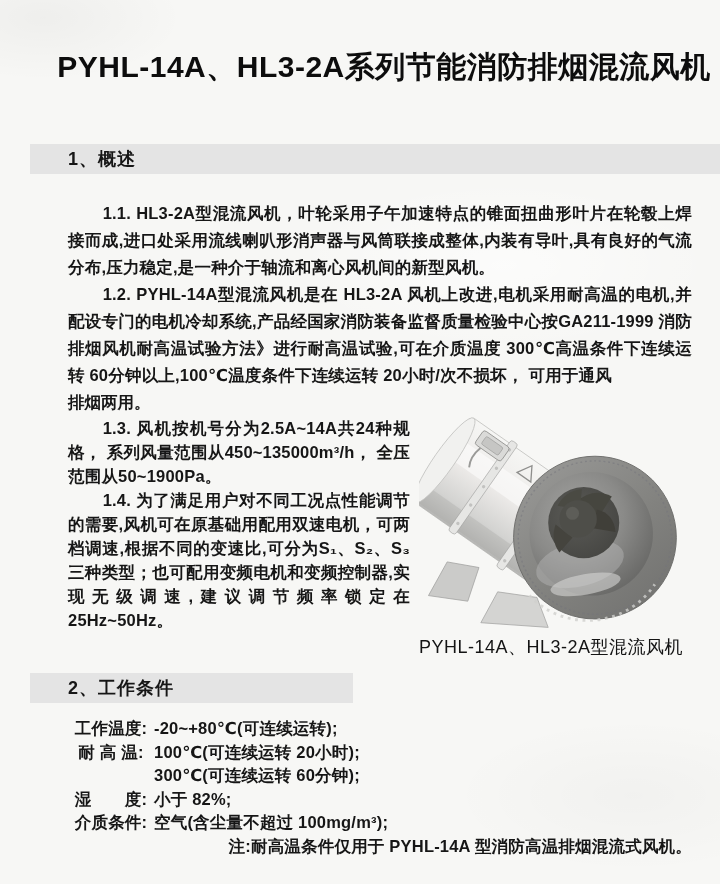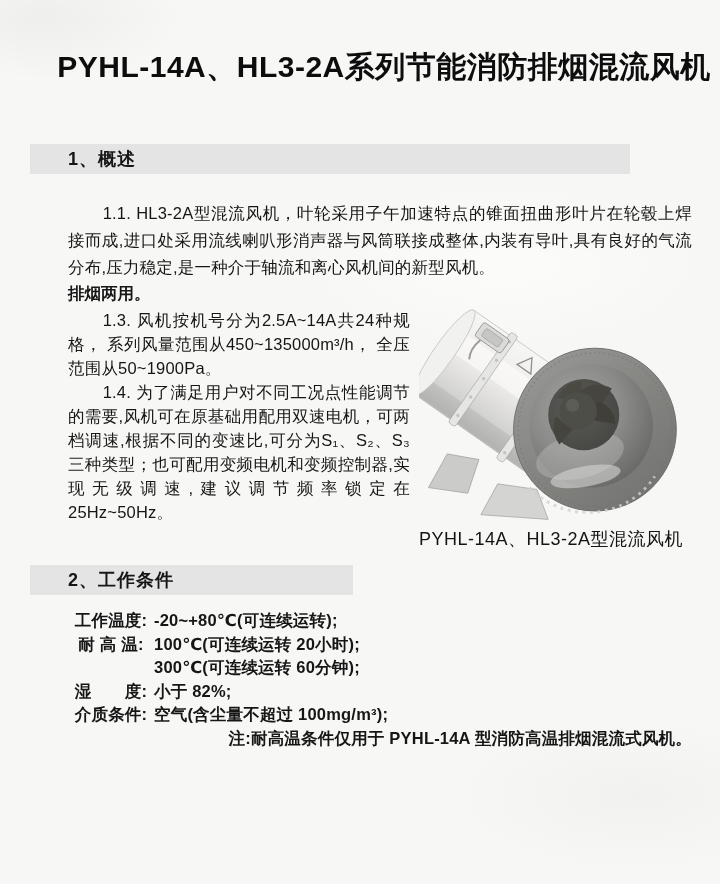--- a/index.html
+++ b/index.html
@@ -25,51 +25,50 @@
     color:#0d0d0d;
     line-height:38px;
     margin-left:48px;
   }
 
   .section-band {
     margin-left:30px;
     height:30px;
     background:#e4e4e4;
   }
-  .band-1 { margin-top:58px; width:600px; }
+  .band-1 { margin-top:58px; width:690px; }
   .band-2 { margin-top:14px; width:323px; }
   .section-heading {
     display:block;
     padding-left:38px;
     font-size:18px;
     font-weight:700;
     line-height:30px;
     color:#161616;
     letter-spacing:1px;
   }
 
   .content {
     margin:26px 28px 0 68px;
     width:624px;
   }
   .para {
     font-size:16.5px;
     line-height:27px;
-    font-weight:400;
+    font-weight:700;
     text-align:justify;
     text-indent:2.1em;
     color:#161616;
     letter-spacing:0.2px;
   }
   .para-tail {
     font-size:16.5px;
     line-height:27px;
     font-weight:600;
     color:#161616;
-    font-family:Liberation Mono, monospace;
   }
 
   .columns { display:flex; margin-top:0; }
   .col-left { width:342px; }
   .col-left .para { line-height:24px; }
   .col-right { width:282px; text-align:center; }
   .figure-caption {
     margin-top:2px;
     font-size:18px;
     font-weight:400;
@@ -98,20 +97,21 @@
 <div class="page">
 
   <h1 class="title">PYHL-14A、HL3-2A系列节能消防排烟混流风机</h1>
 
   <div class="section-band band-1">
     <span class="section-heading">1、概述</span>
   </div>
 
   <div class="content">
     <p class="para">1.1. HL3-2A型混流风机，叶轮采用子午加速特点的锥面扭曲形叶片在轮毂上焊接而成,进口处采用流线喇叭形消声器与风筒联接成整体,内装有导叶,具有良好的气流分布,压力稳定,是一种介于轴流和离心风机间的新型风机。</p>
+    <p class="para">1.2. PYHL-14A型混流风机是在 HL3-2A 风机上改进,电机采用耐高温的电机,并配设专门的电机冷却系统,产品经国家消防装备监督质量检验中心按GA211-1999 消防排烟风机耐高温试验方法》进行耐高温试验,可在介质温度 300℃高温条件下连续运转 60分钟以上,100℃温度条件下连续运转 20小时/次不损坏， 可用于通风</p>
     <p class="para-tail">排烟两用。</p>
 
     <div class="columns">
       <div class="col-left">
         <p class="para">1.3. 风机按机号分为2.5A~14A共24种规格， 系列风量范围从450~135000m³/h， 全压范围从50~1900Pa。</p>
         <p class="para">1.4. 为了满足用户对不同工况点性能调节的需要,风机可在原基础用配用双速电机，可两档调速,根据不同的变速比,可分为S₁、S₂、S₃三种类型；也可配用变频电机和变频控制器,实现无级调速,建议调节频率锁定在25Hz~50Hz。</p>
       </div>
       <div class="col-right">
 
         <svg width="264" height="217" viewBox="0 0 282 232" aria-hidden="true">

